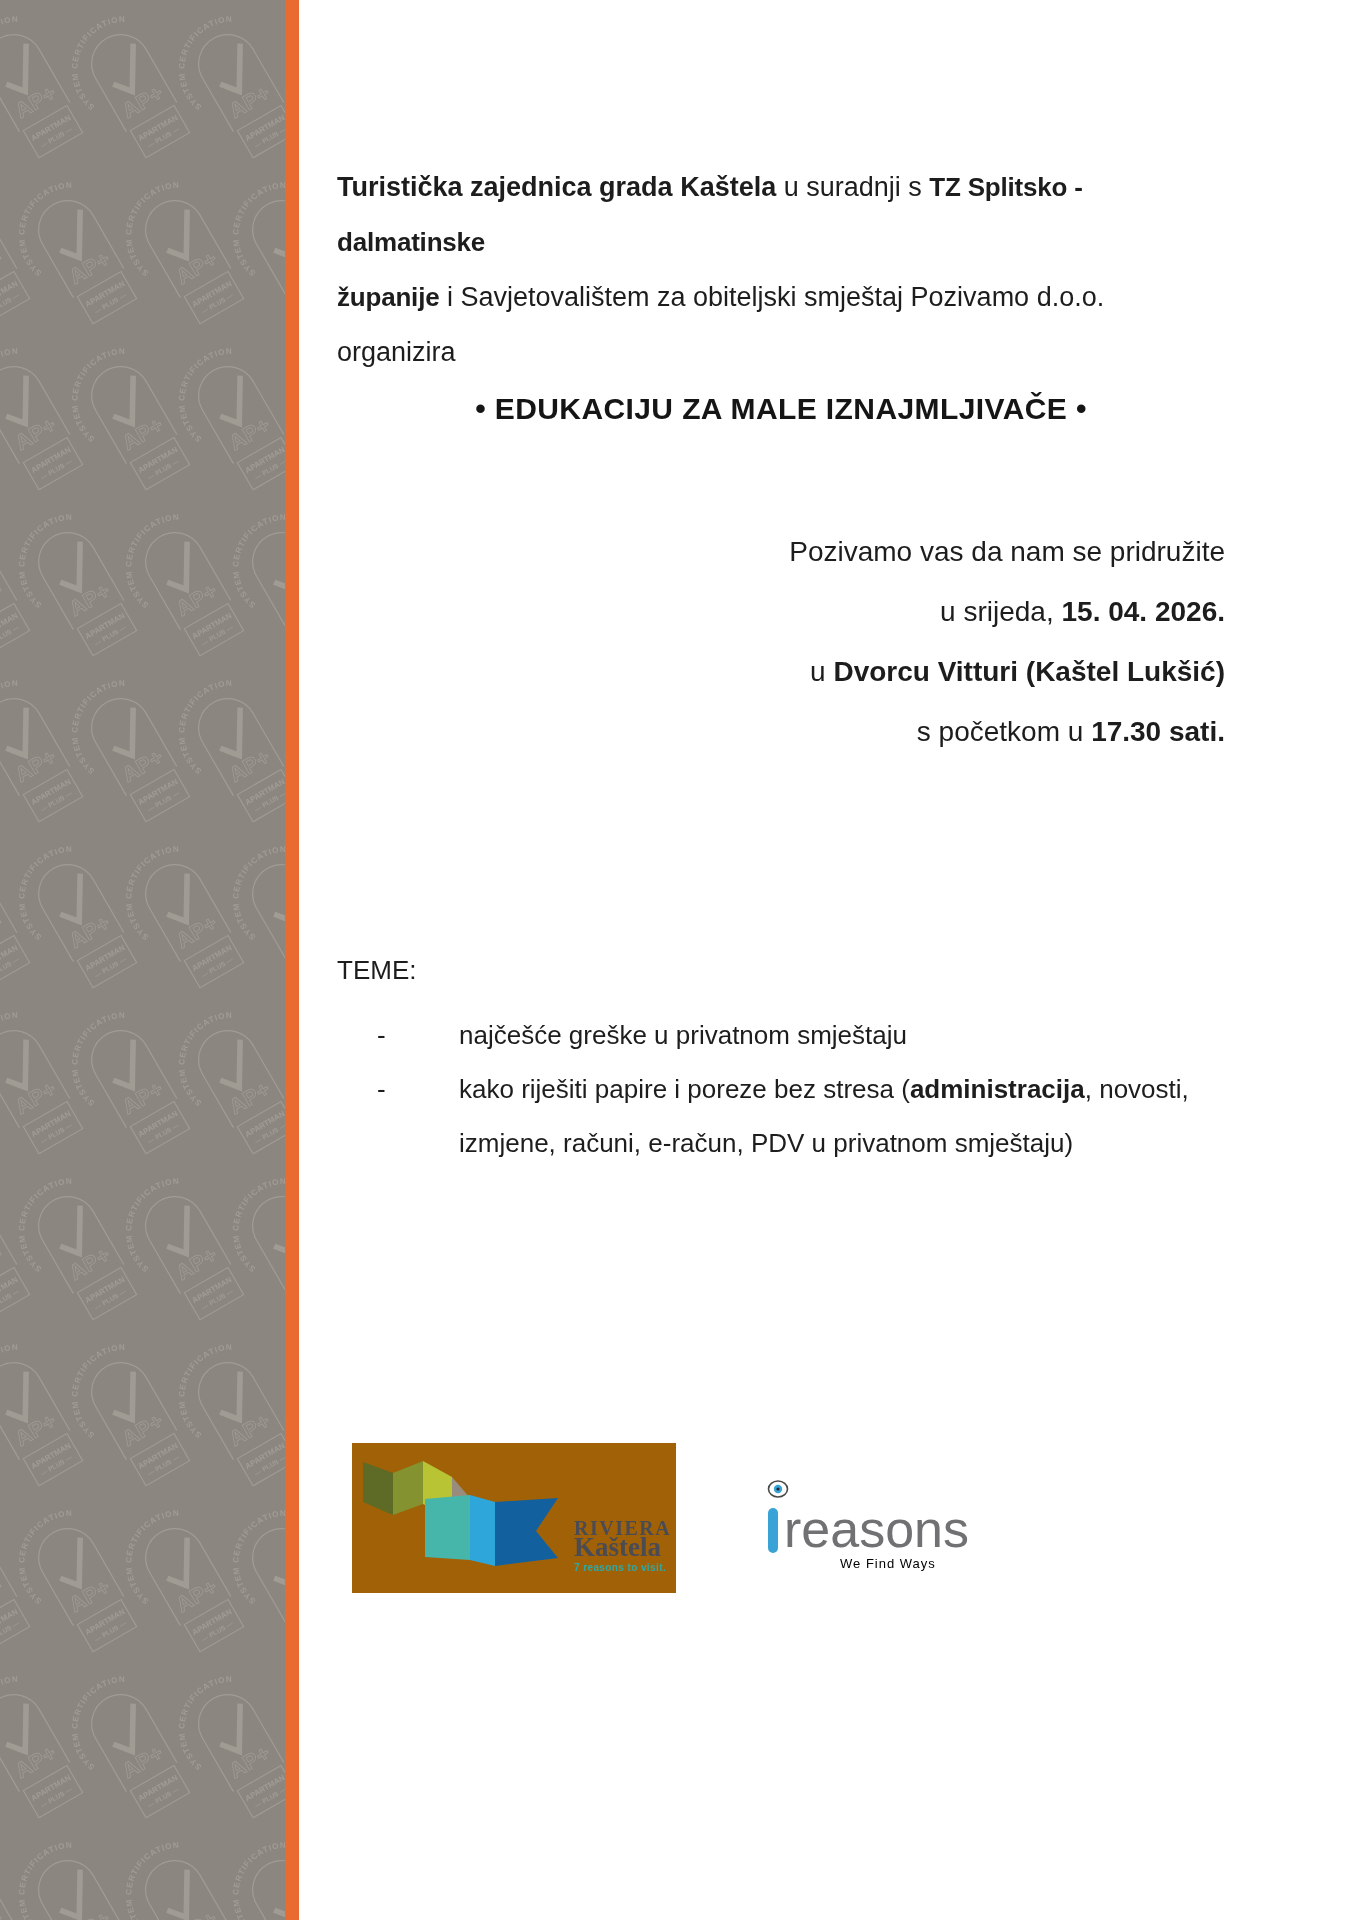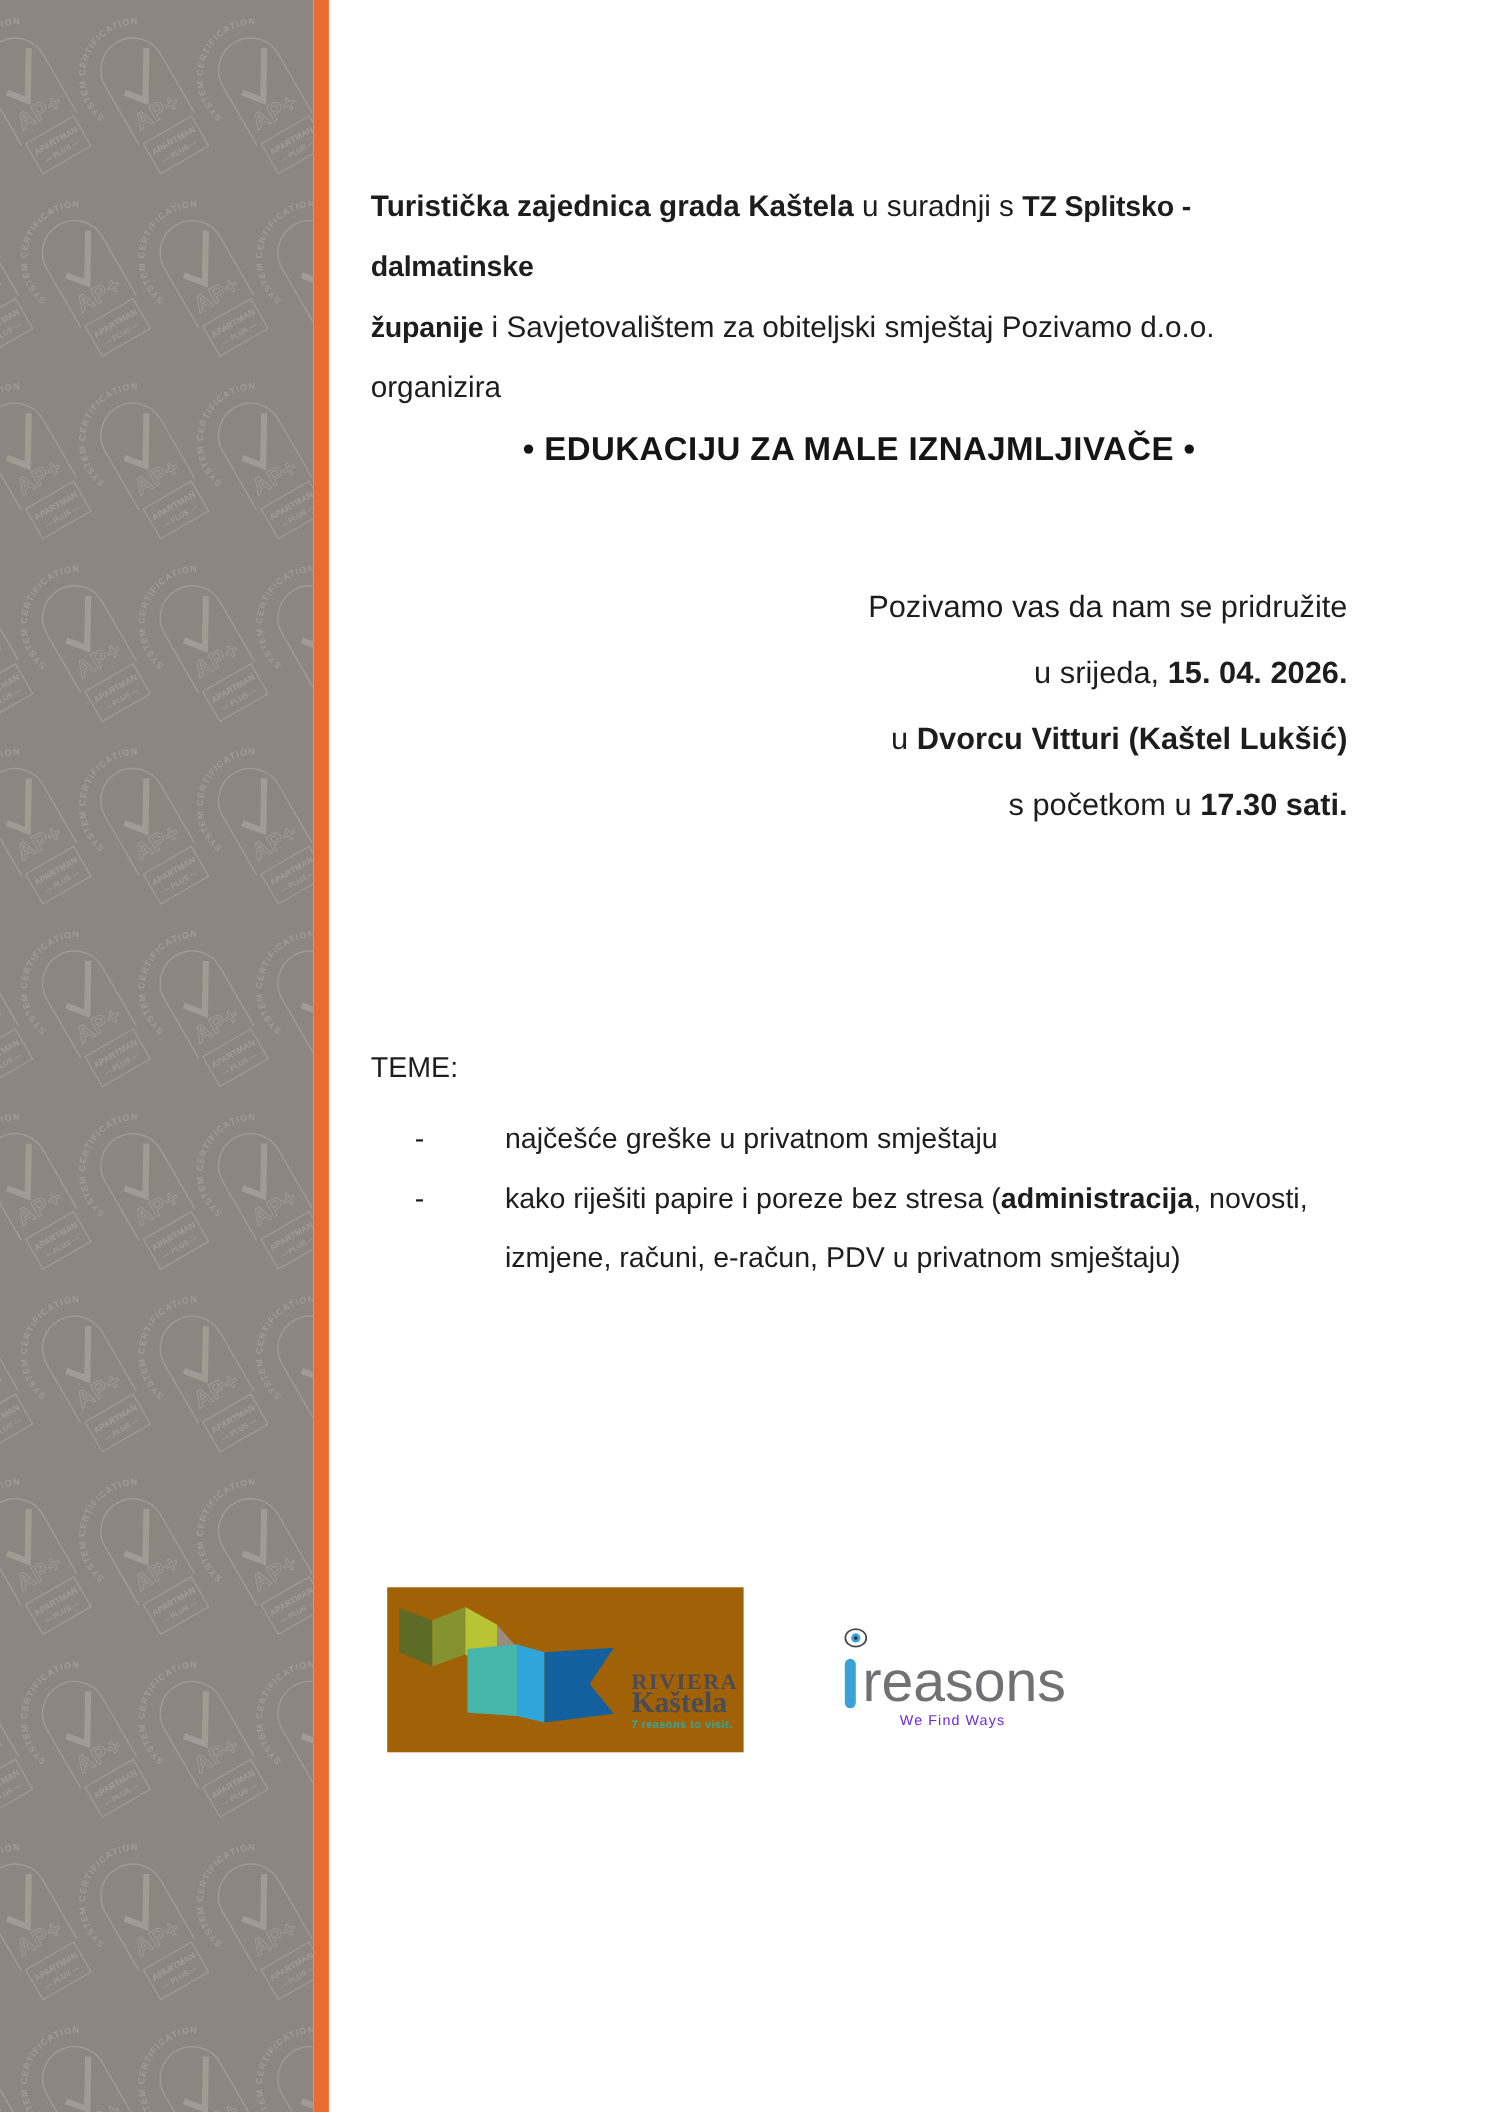--- a/index.html
+++ b/index.html
@@ -52,22 +52,22 @@
   .interligo-eye{position:absolute;left:6px;top:5px;}
   .interligo-stem{
     position:absolute;left:8px;top:38px;width:10px;height:45px;
     background:#39a3d8;border-radius:5px;
   }
   .interligo-name{
     position:absolute;left:24px;top:33px;
     font-size:52px;line-height:52px;color:#717174;letter-spacing:0px;
   }
   .interligo-tagline{
-    position:absolute;left:58px;top:86px;
-    font-size:13px;color:#6d28d9;letter-spacing:1px;
+    position:absolute;left:80px;top:86px;
+    font-size:13px;color:#000000;letter-spacing:1px;
   }
 </style>
 </head>
 <body>
 
 <div class="page">
 
   <aside class="sidebar">
     <svg id="wm" width="285" height="1920" viewBox="0 0 285 1920">
       <defs>

